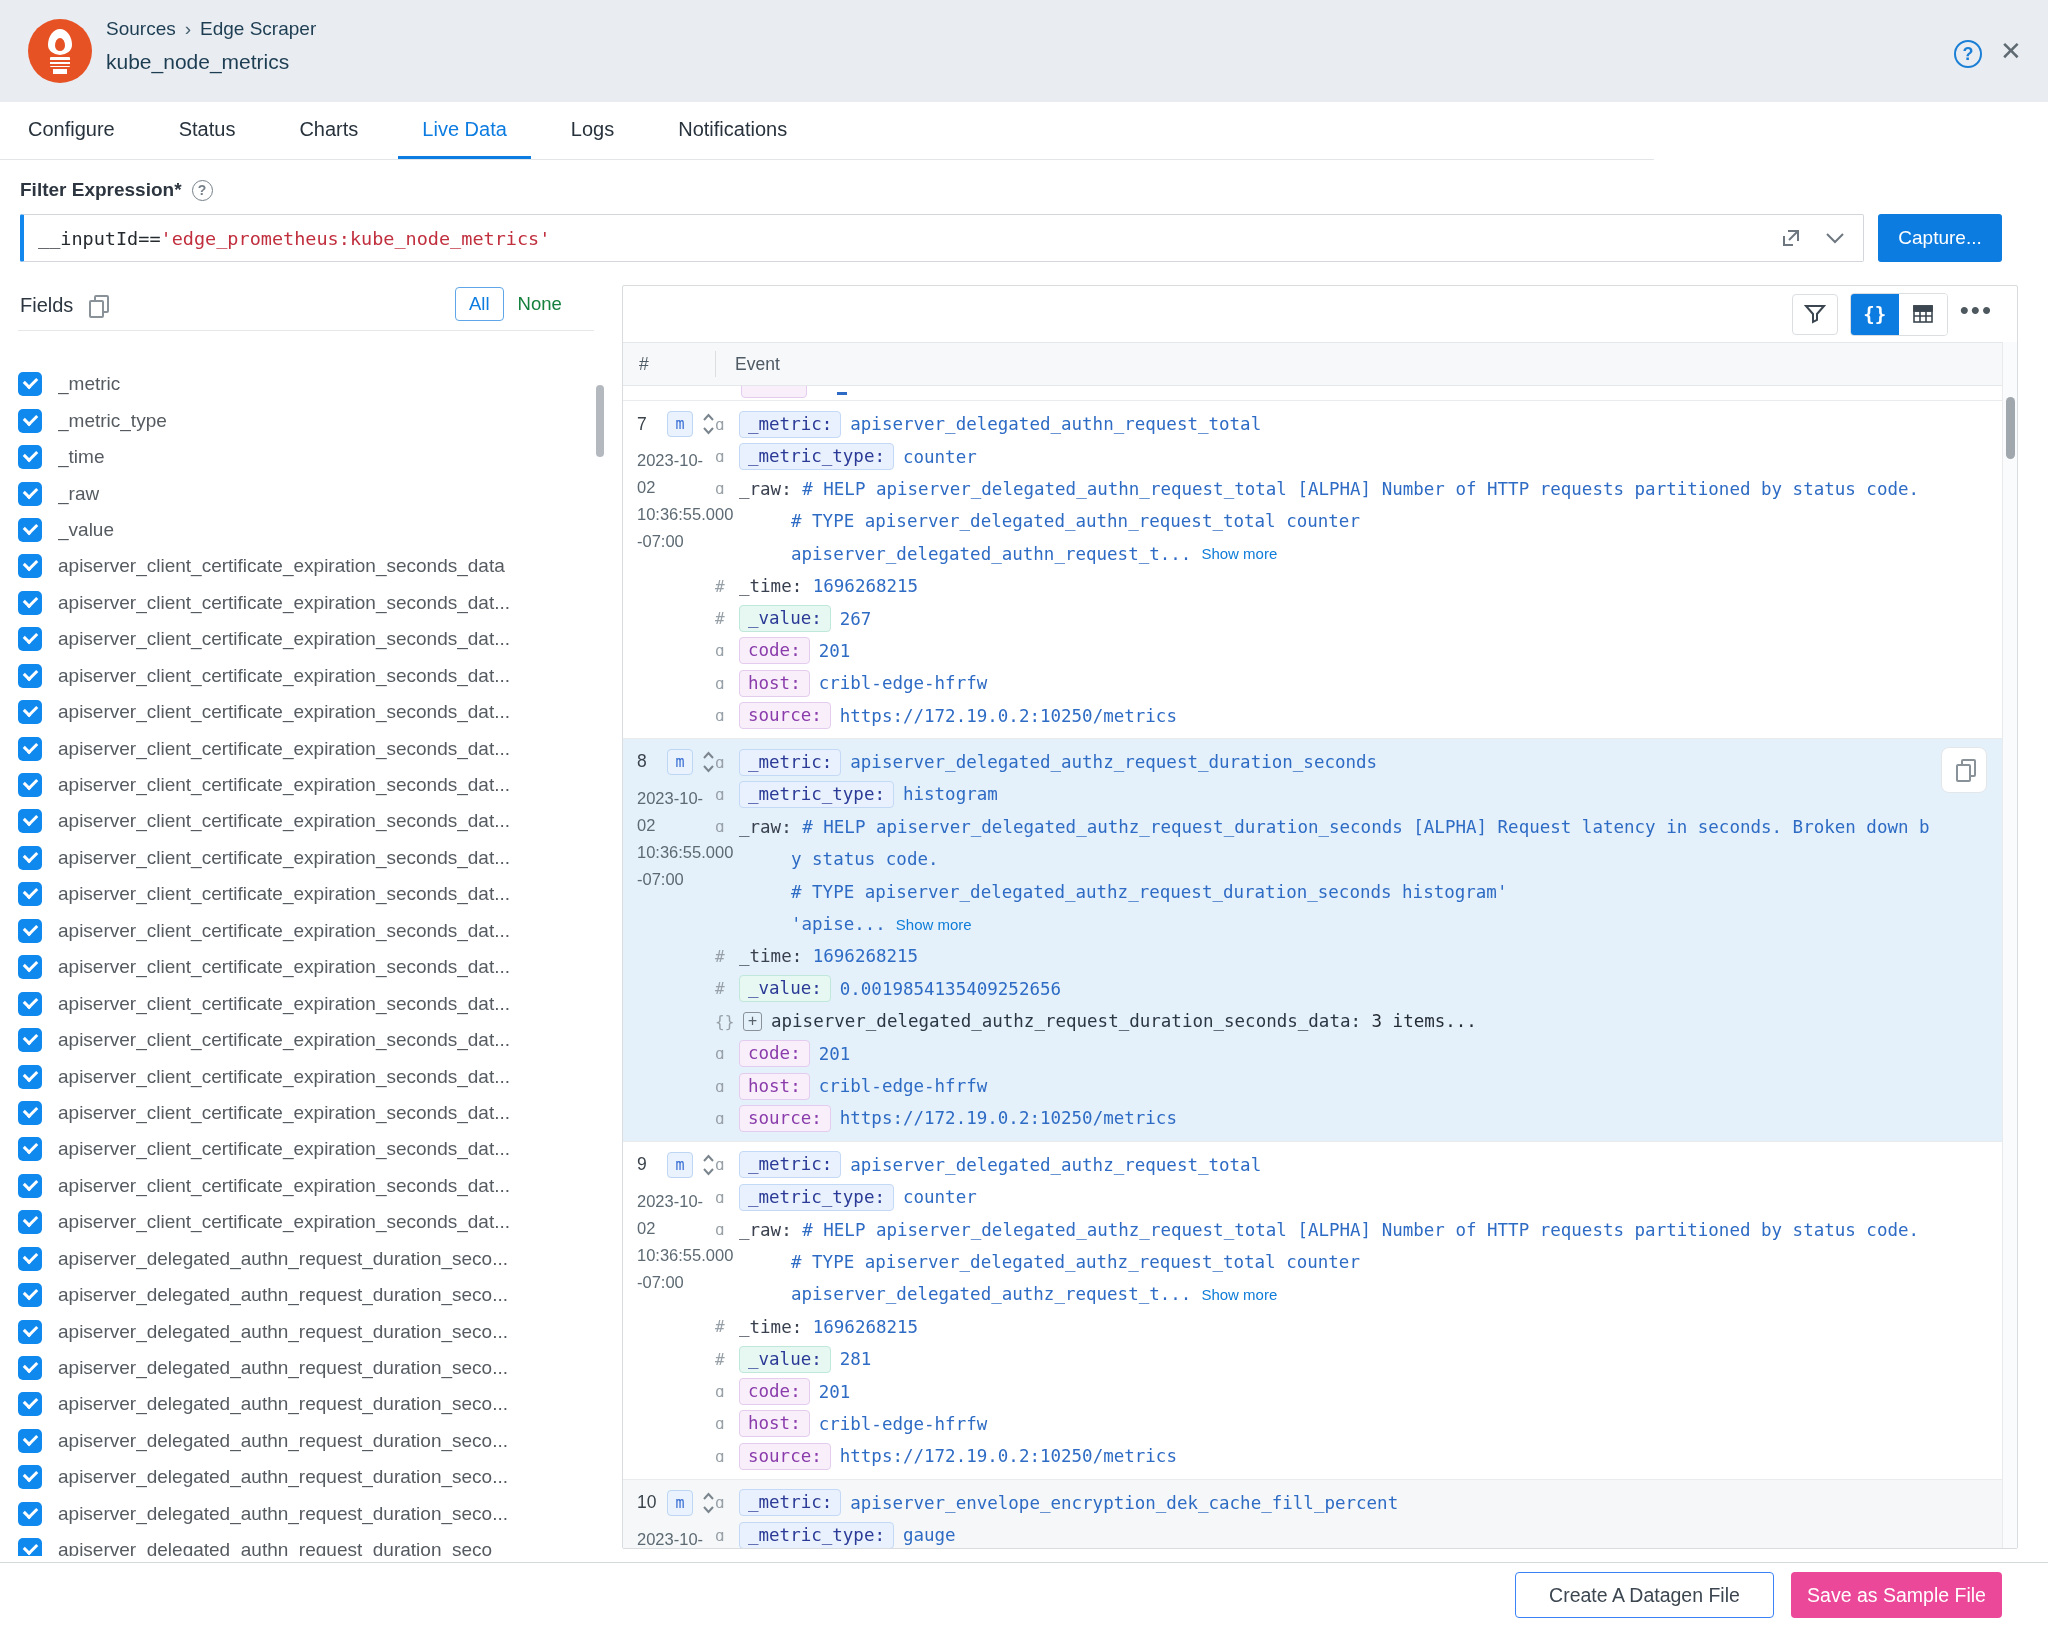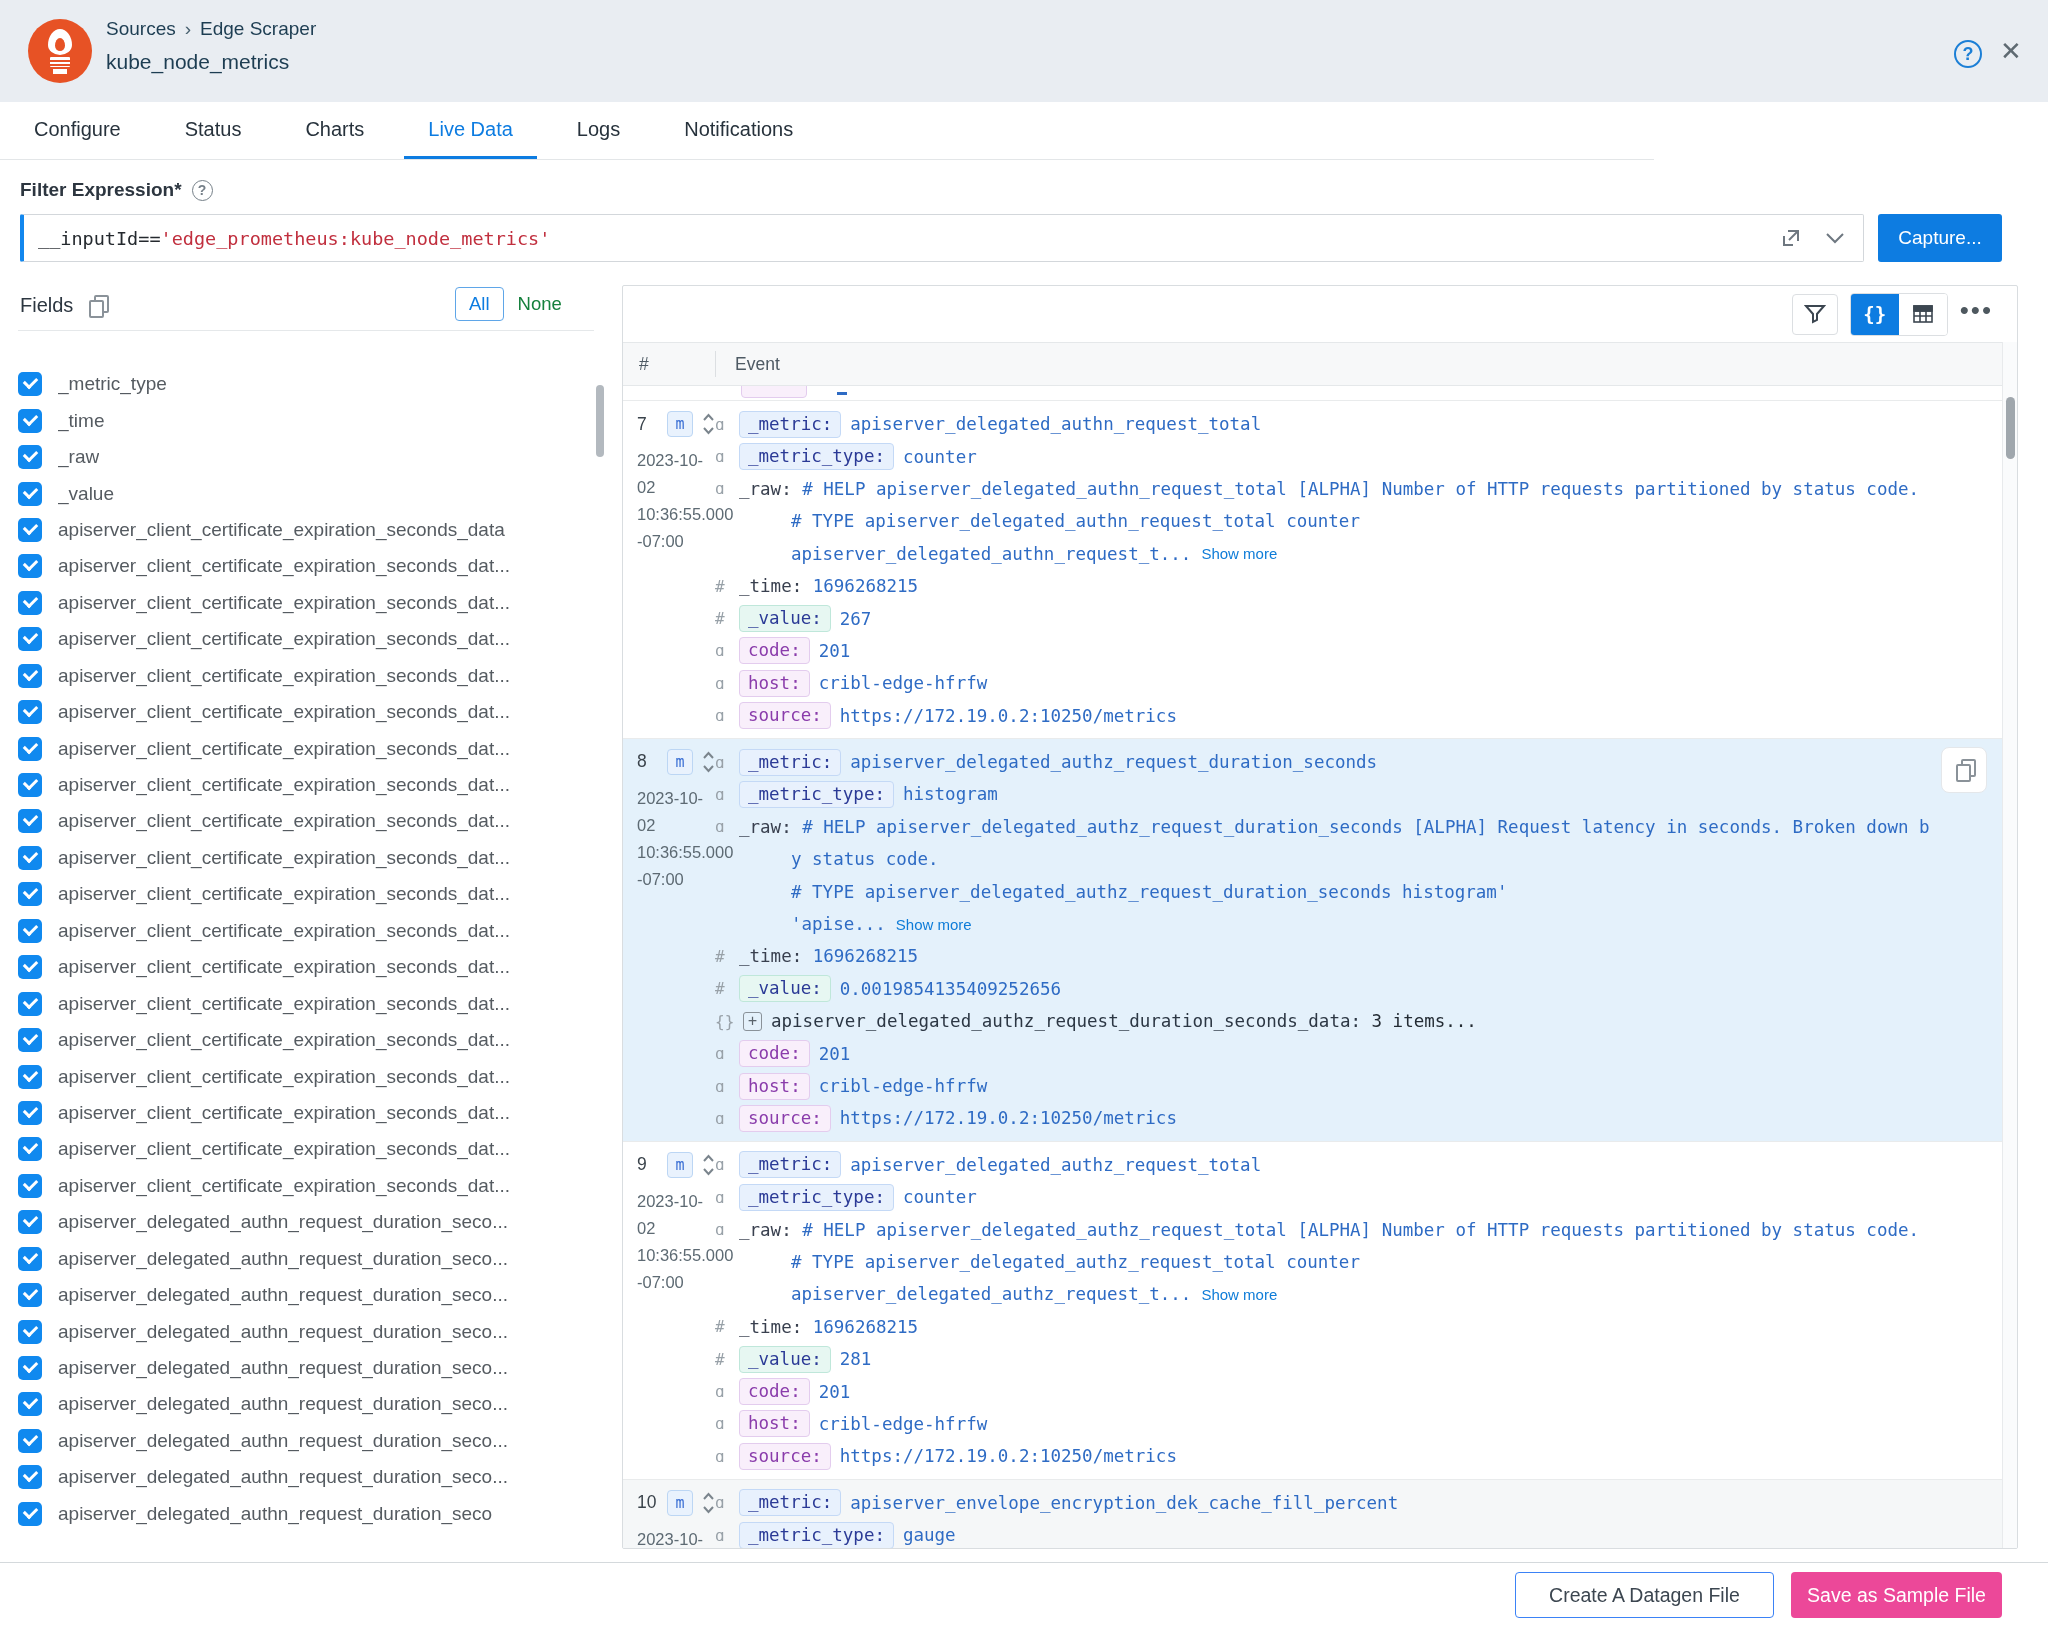--- a/index.html
+++ b/index.html
@@ -15,21 +15,21 @@
   .pedestal::before { content:""; position:absolute; left:0; top:3px; width:20px; height:2px; background:#e75225; }
   .pedestal::after { content:""; position:absolute; left:0; top:7px; width:20px; height:2px; background:#e75225; }
   .pedbase { position:absolute; left:25px; top:50px; width:14px; height:5px; background:#fff; }
   .crumbs { position:absolute; left:106px; top:18px; font-size:19px; color:#1d3d52; }
   .crumbs .sep { margin:0 9px; color:#47606f; }
   .page-title { position:absolute; left:106px; top:50px; font-size:21px; color:#1d3d52; }
   .hdr-help { position:absolute; left:1954px; top:40px; width:28px; height:28px; border:2px solid #1c7fd6; border-radius:50%; color:#1c7fd6; font-size:18px; font-weight:bold; text-align:center; line-height:24px; cursor:pointer; }
   .hdr-close { position:absolute; left:2000px; top:36px; font-size:26px; color:#5f6a72; cursor:pointer; }
 
   
-  .tabsbar { position:absolute; left:0; top:102px; width:1654px; height:58px; background:#fff; border-bottom:1px solid #e3e6e8; display:flex; padding-left:10px; }
+  .tabsbar { position:absolute; left:0; top:102px; width:1654px; height:58px; background:#fff; border-bottom:1px solid #e3e6e8; display:flex; padding-left:4px; }
   .tab { padding:0 24px; margin-right:16px; font-size:20px; color:#27323c; display:flex; align-items:center; border-bottom:3px solid transparent; cursor:pointer; }
   .tab.active { color:#0d7ce1; border-bottom-color:#0d7ce1; }
 
   
   .filter-label-row { position:absolute; left:20px; top:179px; display:flex; align-items:center; }
   .filter-label { font-size:19px; font-weight:bold; color:#2d3640; }
   .qmark { width:21px; height:21px; border:1.5px solid #757f88; border-radius:50%; color:#757f88; font-size:14px; font-weight:bold; text-align:center; line-height:19px; margin-left:10px; cursor:pointer; }
   .filter-input { position:absolute; left:20px; top:214px; width:1844px; height:48px; background:#fff; border:1px solid #d3d7db; border-left:4px solid #1287ee; border-radius:2px; display:flex; align-items:center; padding:0 18px 0 14px; font-family:"DejaVu Sans Mono", monospace; font-size:18.5px; }
   .expr-prefix { color:#24292e; white-space:pre; }
   .expr-string { color:#c12f3e; white-space:pre; }
@@ -164,20 +164,24 @@
     <span class="ic-copy fields-copy"></span>
   </div>
   <div class="allnone">
     <button class="btn-all">All</button>
     <button class="btn-none">None</button>
   </div>
   <div class="fields-divider"></div>
   <div class="fields-list">
       <div class="field-row">
         <span class="cb"></span>
+        <span class="field-label">_metric</span>
+      </div>
+      <div class="field-row">
+        <span class="cb"></span>
         <span class="field-label">_metric_type</span>
       </div>
       <div class="field-row">
         <span class="cb"></span>
         <span class="field-label">_time</span>
       </div>
       <div class="field-row">
         <span class="cb"></span>
         <span class="field-label">_raw</span>
       </div>

